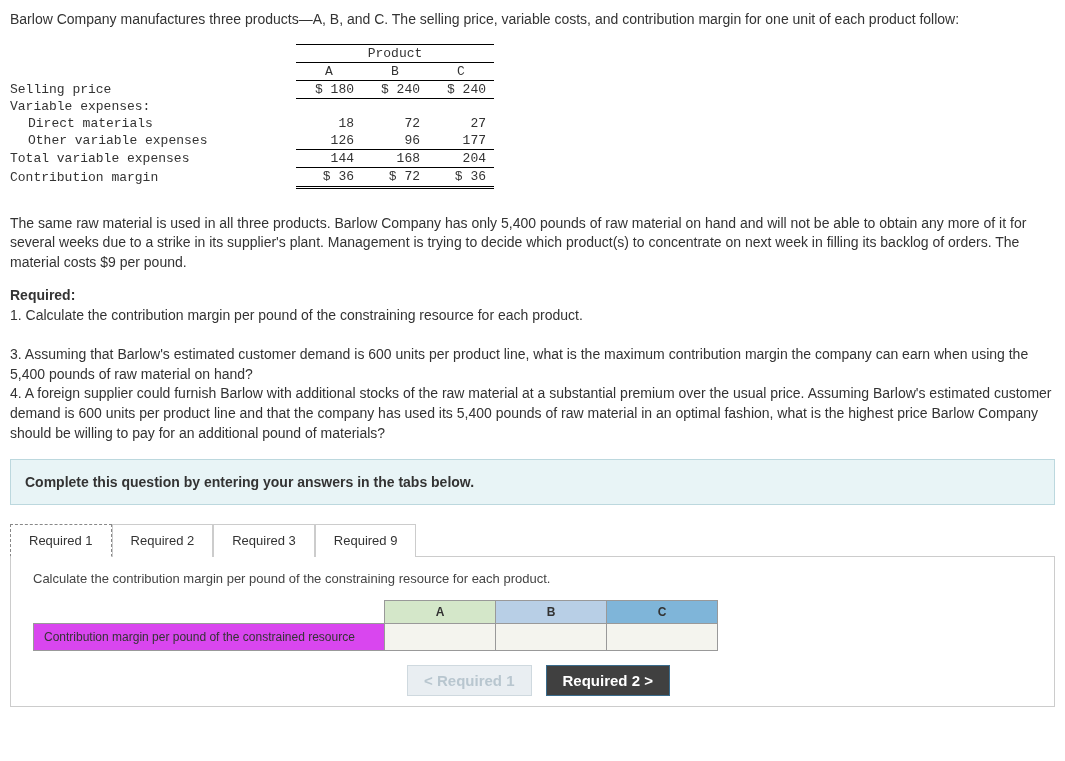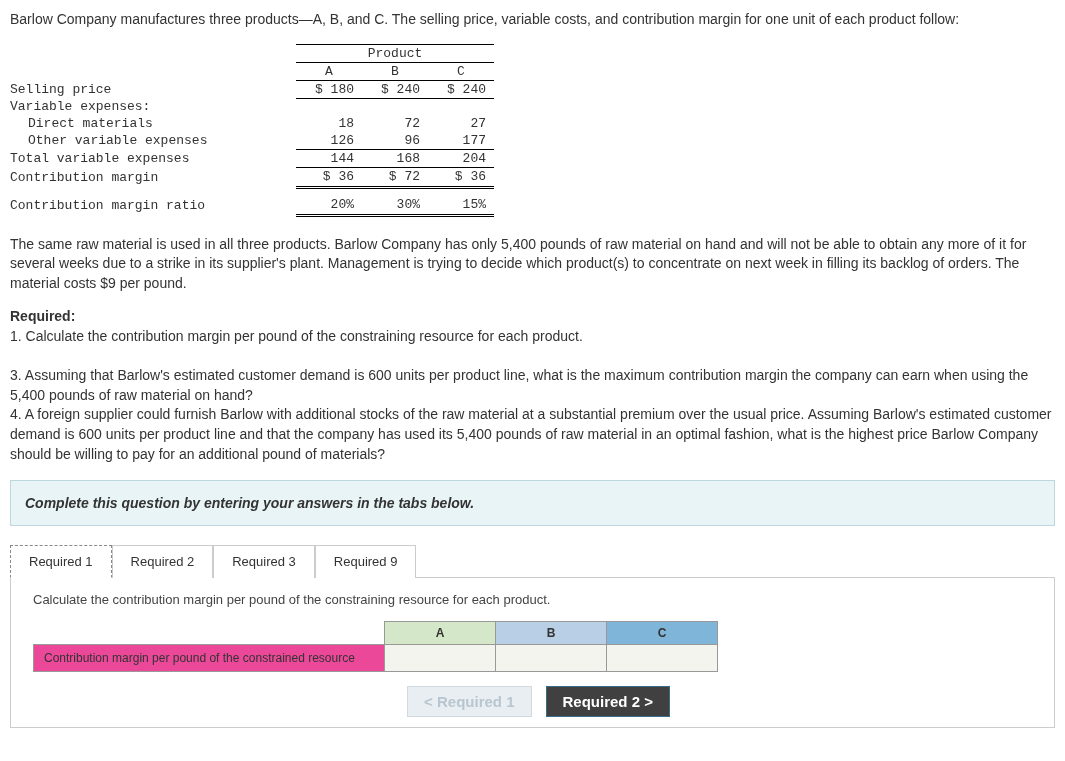--- a/index.html
+++ b/index.html
@@ -56,21 +56,20 @@
   .answer-section {
     background: #e8f4f6;
     border: 1px solid #bcd8de;
     padding: 14px;
     margin: 16px 0;
   }
   .answer-section .prompt {
     font-weight: bold;
     color: #333;
     font-size: 14px;
-    font-style: italic;
   }
   .tabs {
     display: flex;
     margin-top: 18px;
     border-bottom: 1px solid #ccc;
   }
   .tab {
     padding: 8px 18px;
     border: 1px solid #ccc;
     border-bottom: none;
@@ -100,21 +99,21 @@
     border-collapse: collapse;
     font-size: 12px;
   }
   .calc-table th, .calc-table td {
     border: 1px solid #999;
     padding: 4px 10px;
   }
   .calc-table .row-label {
     text-align: left;
     min-width: 330px;
-    background: #ec4899;
+    background: #d946ef;
   }
   .calc-table th.colA { background: #d4e7c9; width: 90px; text-align:center;}
   .calc-table th.colB { background: #b8cfe6; width: 90px; text-align:center;}
   .calc-table th.colC { background: #7fb5d9; width: 90px; text-align:center;}
   .calc-table td.input-cell {
     background: #f4f4ee;
     height: 18px;
   }
   .calc-table th.blank-corner {
     background:#fff;
@@ -199,26 +198,20 @@
       <td class="val">$ 36</td>
       <td class="val">$ 72</td>
       <td class="val">$ 36</td>
     </tr>
     <tr>
           <td class="label" style="height:6px"></td>
           <td></td>
           <td></td>
           <td></td>
         </tr>
-    <tr class="row-cmr">
-      <td class="label">Contribution margin ratio</td>
-      <td class="val">20%</td>
-      <td class="val">30%</td>
-      <td class="val">15%</td>
-    </tr>
   </tbody>
     </table>
 </div>
 
 <div class="narrative">The same raw material is used in all three products. Barlow Company has only 5,400 pounds of raw material on hand and will not be able to obtain any more of it for several weeks due to a strike in its supplier's plant. Management is trying to decide which product(s) to concentrate on next week in filling its backlog of orders. The material costs $9 per pound.</div>
 
 <div class="required-block">
   <strong>Required:</strong><br>
   <span>1. Calculate the contribution margin per pound of the constraining resource for each product.</span><br>
   <br>

